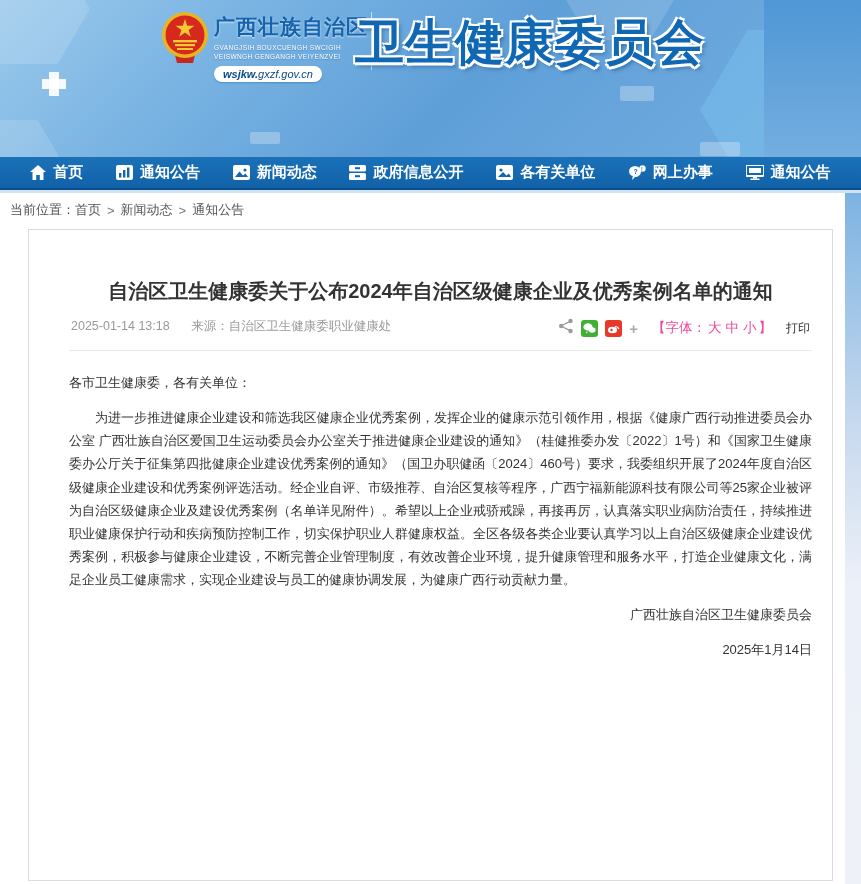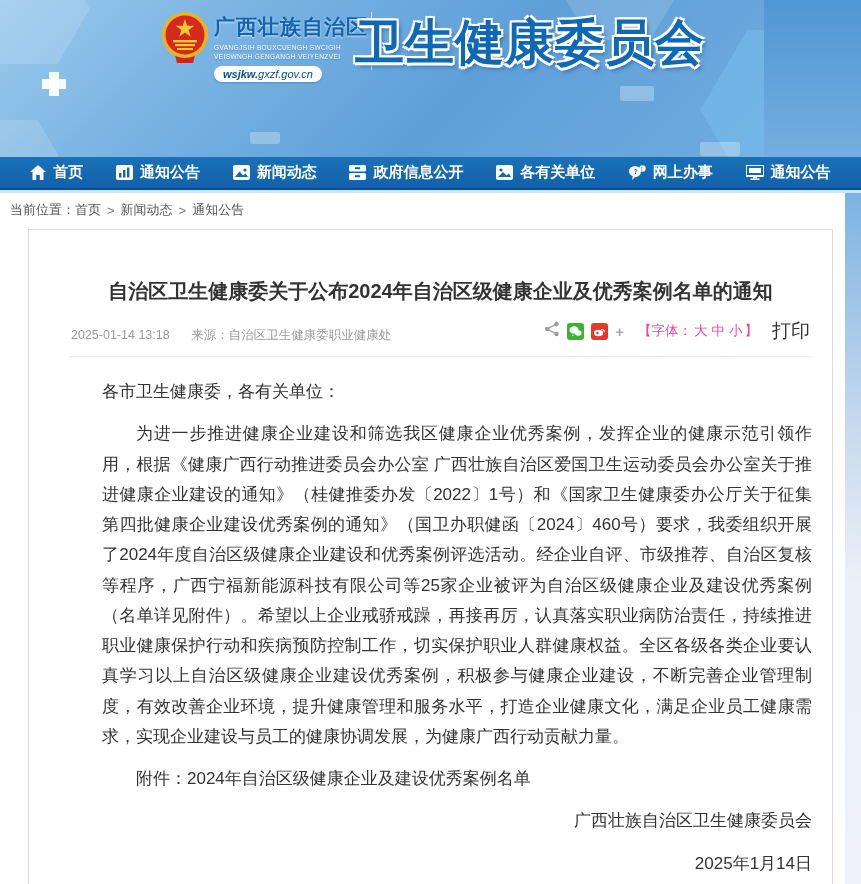--- a/index.html
+++ b/index.html
@@ -62,37 +62,37 @@
   .breadcrumb { height:34px; display:flex; align-items:center; padding-left:10px;
     font-size:13px; color:#555; }
   .breadcrumb a { color:#555; text-decoration:none; cursor:pointer; }
   .crumb-sep { margin:0 6px; color:#777; }
 
   
   .article-box { margin:2px 12px 0 28px; border:1px solid #dcdcdc; background:#fff;
     padding:46px 20px 40px 40px; min-height:652px; }
   .article-title { text-align:center; font-size:20px; font-weight:bold; color:#333;
     line-height:1.5; margin-bottom:12px; }
-  .meta-row { display:flex; align-items:flex-end; justify-content:space-between;
+  .meta-row { display:flex; align-items:flex-start; justify-content:space-between;
     padding:0 2px 12px 2px; border-bottom:1px solid #e9e9e9; }
   .meta-left { font-size:12.5px; color:#999; }
   .meta-left .src-label { margin-left:18px; }
   .meta-right { display:flex; align-items:center; gap:14px; }
   .share-group { display:flex; align-items:center; gap:7px; }
   .share-group .sq { width:17px; height:17px; border-radius:3px; display:flex;
     align-items:center; justify-content:center; cursor:pointer; }
   .wechat { background:#3eb135; }
   .weibo { background:#e6392a; }
   .plus-share { color:#aaa; font-size:15px; font-weight:bold; cursor:pointer; line-height:1; }
   .font-ctl { font-size:13.5px; color:#ec4899; white-space:nowrap; }
   .font-ctl span.size { cursor:pointer; margin:0 2px; }
-  .print-btn { font-size:19px; color:#333; cursor:pointer; }
-
-  .article-body { margin-top:20px; font-size:17px; color:#333; line-height:1.78;
-    text-align:justify;margin-left:33px; }
+  .print-btn { font-size:12px; color:#333; cursor:pointer; }
+
+  .article-body { margin-top:20px; font-size:13px; color:#333; line-height:1.78;
+    text-align:justify; }
   .article-body p { margin:12px 0; }
   .p-indent { text-indent:2em; }
   .attachment { margin-top:36px; text-indent:2em; cursor:pointer; }
   .sig { text-align:right; margin-top:44px; text-indent:0; }
   .sig-date { text-align:right; margin-top:8px; }
 </style>
 </head>
 <body>
 
 <div class="header">
@@ -257,19 +257,18 @@
         <div class="font-ctl">
           <span>【字体：</span><span class="size">大</span><span class="size">中</span><span class="size">小</span><span>】</span>
         </div>
         <span class="print-btn">打印</span>
       </div>
     </div>
 
     <div class="article-body">
       <p>各市卫生健康委，各有关单位：</p>
       <p class="p-indent">为进一步推进健康企业建设和筛选我区健康企业优秀案例，发挥企业的健康示范引领作用，根据《健康广西行动推进委员会办公室 广西壮族自治区爱国卫生运动委员会办公室关于推进健康企业建设的通知》（桂健推委办发〔2022〕1号）和《国家卫生健康委办公厅关于征集第四批健康企业建设优秀案例的通知》（国卫办职健函〔2024〕460号）要求，我委组织开展了2024年度自治区级健康企业建设和优秀案例评选活动。经企业自评、市级推荐、自治区复核等程序，广西宁福新能源科技有限公司等25家企业被评为自治区级健康企业及建设优秀案例（名单详见附件）。希望以上企业戒骄戒躁，再接再厉，认真落实职业病防治责任，持续推进职业健康保护行动和疾病预防控制工作，切实保护职业人群健康权益。全区各级各类企业要认真学习以上自治区级健康企业建设优秀案例，积极参与健康企业建设，不断完善企业管理制度，有效改善企业环境，提升健康管理和服务水平，打造企业健康文化，满足企业员工健康需求，实现企业建设与员工的健康协调发展，为健康广西行动贡献力量。</p>
-      <p class="attachment">附件：2024年自治区级健康企业及建设优秀案例名单</p>
       <p class="sig">广西壮族自治区卫生健康委员会</p>
       <p class="sig-date">2025年1月14日</p>
 
     </div>
   </div>
 </div>
 
 </body></html>

